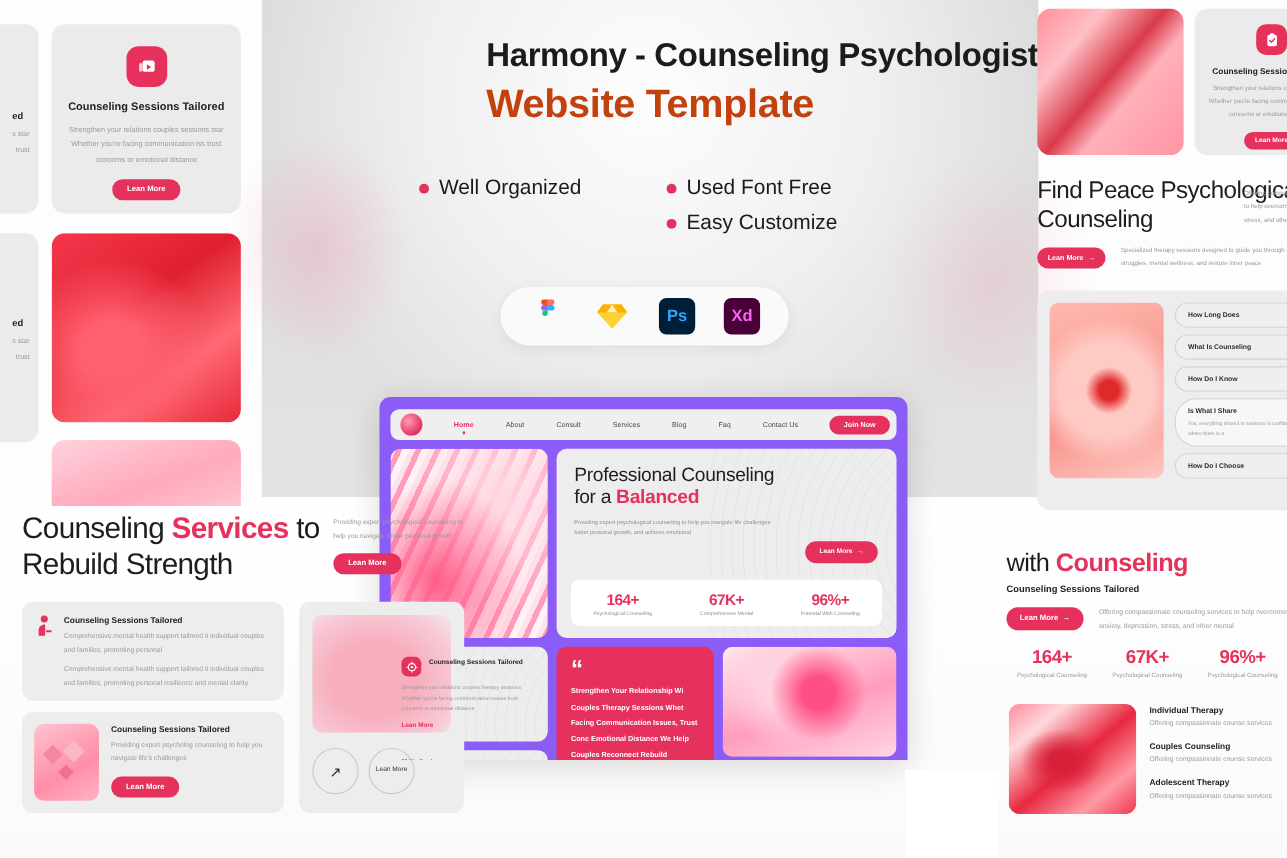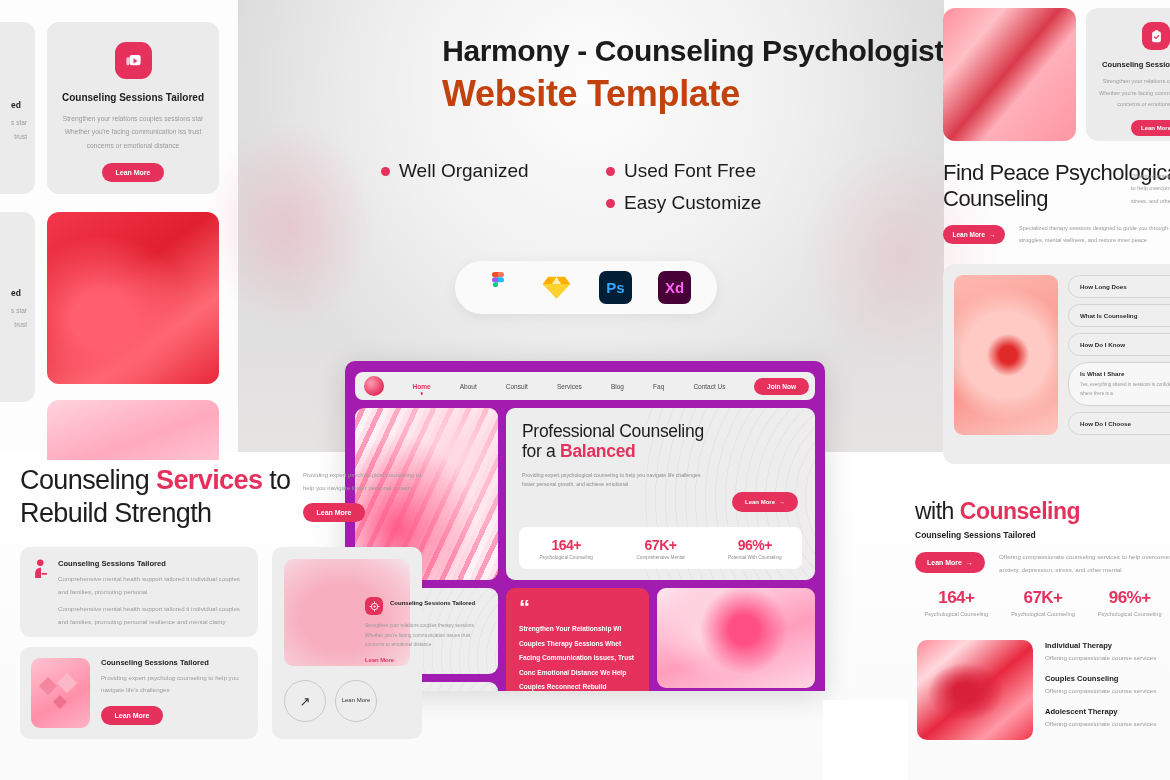--- a/index.html
+++ b/index.html
@@ -50,21 +50,21 @@
     justify-content:space-evenly; box-shadow:0 3px 14px rgba(0,0,0,.07);
   }
   .swicon { width:33px; height:33px; display:flex; align-items:center; justify-content:center; }
   .ps, .xd { width:33px; height:33px; border-radius:7px; display:flex; align-items:center; justify-content:center; font-size:15px; font-weight:bold;text-align:right; }
   .ps { background:#001e36; color:#31a8ff; }
   .xd { background:#470137; color:#ff61f6; }
 
   
   .mock {
     position:absolute; left:345px; top:361px; width:480px; height:330px;
-    background:#a21caf; border-radius:10px 10px 0 0;
+    background:#8b5cf6; border-radius:10px 10px 0 0;
     box-shadow:0 6px 30px rgba(0,0,0,.14);
     overflow:hidden;
   }
   .navbar { margin:11px 10px 0 10px; height:28px; background:#f0efef; border-radius:8px; display:flex; align-items:center; padding:0 6px; }
   .logo { width:20px; height:20px; border-radius:50%; background:radial-gradient(circle at 35% 35%,#ff9cb3,#e5315c 70%); margin-left:3px; }
   .navlinks { flex:1; display:flex; justify-content:space-around; padding:0 14px; }
   .navlink { font-size:6.5px; color:#4a4a4a; position:relative; }
   .navlink.active { color:#e5315c; font-weight:bold; }
   .navlink.active::after { content:""; position:absolute; left:50%; bottom:-5px; width:2.5px; height:2.5px; border-radius:50%; background:#e5315c; transform:translateX(-50%); }
   .joinbtn { font-size:6.5px; padding:5px 13px; }

